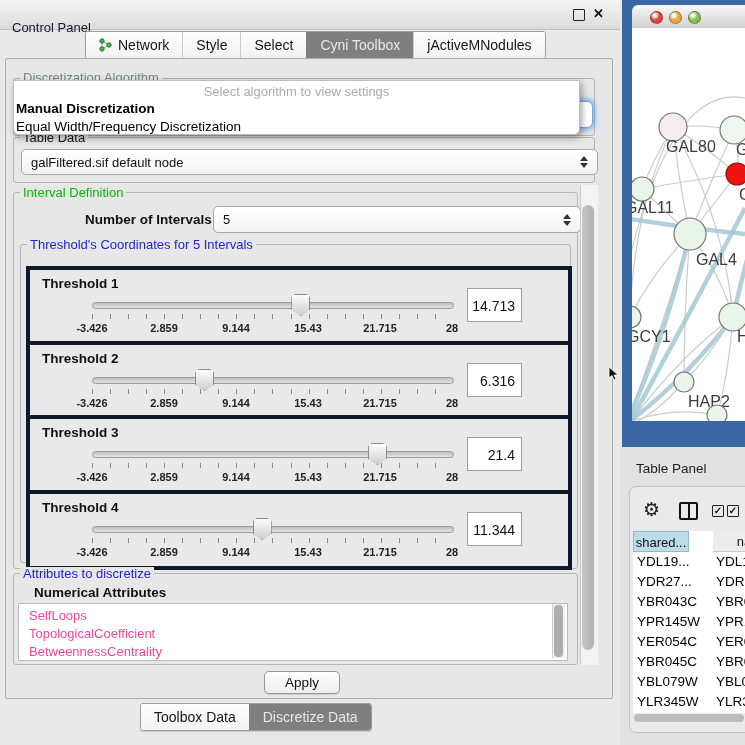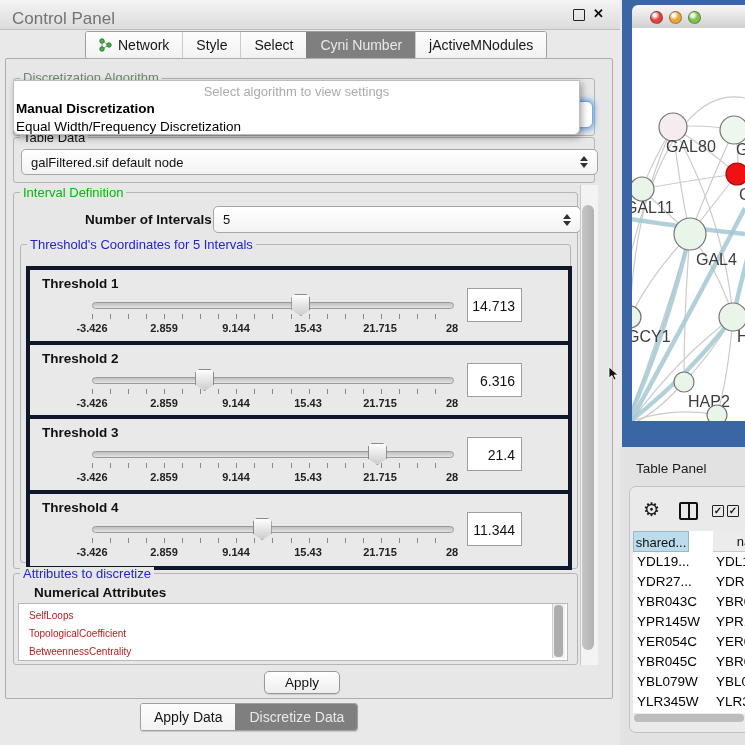--- a/index.html
+++ b/index.html
@@ -3,21 +3,21 @@
 <meta charset="utf-8">
 <style>
   html,body{margin:0;padding:0;}
   #app{position:relative;width:745px;height:745px;background:#e9e9e9;overflow:hidden;
        font-family:"Liberation Sans",sans-serif;font-size:13px;color:#111;}
   .abs{position:absolute;}
 
   
   .titlebar{left:0;top:0;width:620px;height:29px;background:linear-gradient(#f4f4f4,#dcdcdc);
             border-bottom:1px solid #bfbfbf;}
-  .titlebar-text{left:12px;top:9px;font-size:17px;color:#737373;}
+  .titlebar-text{left:12px;top:20px;font-size:13px;color:#0f172a;}
   .float-icon{left:573px;top:9px;width:10px;height:10px;border:1.5px solid #222;border-radius:1px;}
   .close-icon{left:593px;top:6px;font-weight:bold;font-size:13px;color:#111;}
 
   
   .seg-bar{display:flex;height:26px;border:1px solid #9f9f9f;border-radius:3px;overflow:hidden;
            background:linear-gradient(#fefefe,#f1f1f1);box-shadow:0 1px 1px rgba(0,0,0,.15);}
   .seg-tab{display:flex;align-items:center;padding:0 13px;font-size:14px;color:#161616;
            background:linear-gradient(#fdfdfd,#f2f2f2);cursor:default;white-space:nowrap;}
   .seg-tab + .seg-tab{border-left:1px solid #cbcbcb;}
   .seg-tab.selected{background:#7f7f7f;color:#e9e9e9;border-left-color:#7f7f7f;}
@@ -61,21 +61,21 @@
             clip-path:polygon(50% 100%,0 72%,0 16%,20% 0,80% 0,100% 16%,100% 72%);}
   .sl-ticks{position:absolute;left:62px;top:44px;width:361px;height:5px;
             background:repeating-linear-gradient(to right,#888 0 1px,transparent 1px 18.05px);}
   .sl-lbl{position:absolute;top:52px;transform:translateX(-50%);font-size:11px;font-weight:bold;color:#222;}
   .thr-value{position:absolute;left:437px;top:18px;width:55px;height:34px;background:#fff;
              border:1px solid #9e9e9e;text-align:right;line-height:34px;font-size:14px;
              padding-right:6px;box-sizing:border-box;}
 
   
   .attr-list{left:18px;top:603px;width:548px;height:56px;background:#fff;border:1px solid #b9b9b9;overflow:hidden;}
-  .attr-item{padding-left:10px;font-size:10px;line-height:18px;color:#b91c1c;}
+  .attr-item{padding-left:10px;font-size:13px;line-height:18px;color:#ec4899;}
   .list-scroll{left:552px;top:604px;width:12px;height:54px;background:#f0f0f0;border-left:1px solid #cfcfcf;}
   .list-thumb{left:554px;top:605px;width:9px;height:52px;background:#aeaeae;border-radius:4px;}
 
   .apply-btn{left:264px;top:671px;width:74px;height:21px;border:1px solid #989898;border-radius:5px;
              background:linear-gradient(#ffffff,#ededed);text-align:center;line-height:21px;
              font-size:13.5px;box-shadow:0 1px 1px rgba(0,0,0,.12);}
 
   
   .vscroll-track{left:580px;top:185px;width:17px;height:480px;background:#f3f3f3;border-left:1px solid #c8c8c8;}
   .vscroll-thumb{left:582px;top:205px;width:12px;height:445px;background:linear-gradient(90deg,#c6c6c6,#b2b2b2);border-radius:6px;}
@@ -130,21 +130,21 @@
           </svg>
           <span>Network</span>
         </div>
         <div class="seg-tab">
           <span>Style</span>
         </div>
         <div class="seg-tab">
           <span>Select</span>
         </div>
         <div class="seg-tab selected">
-          <span>Cyni Number</span>
+          <span>Cyni Toolbox</span>
         </div>
         <div class="seg-tab">
           <span>jActiveMNodules</span>
         </div>
       </div>
   </div>
 
   <div class="abs main-panel"></div>
 
   <div class="abs groupbox" style="left:13px;top:78px;width:580px;height:56px;"></div>
@@ -246,21 +246,21 @@
   <div class="abs list-thumb"></div>
 
   <div class="abs apply-btn">Apply</div>
 
   <div class="abs vscroll-track"></div>
   <div class="abs vscroll-thumb"></div>
 
   <div class="abs" style="left:140px;top:703px;">
     <div class="seg-bar" id="bottom-tabs">
         <div class="seg-tab">
-          <span>Apply Data</span>
+          <span>Toolbox Data</span>
         </div>
         <div class="seg-tab selected">
           <span>Discretize Data</span>
         </div>
       </div>
   </div>
 
   <div class="abs net-window">
     <div class="net-titlebar">
       <span class="light" style="left: 18px; background: radial-gradient(circle at 35% 30%, rgba(255, 255, 255, 0.8) 0px, rgba(255, 255, 255, 0.8) 12%, rgb(224, 69, 60) 45%, rgb(224, 69, 60)); border: 1px solid rgba(0, 0, 0, 0.35); box-sizing: border-box;" id="light-red"></span>

